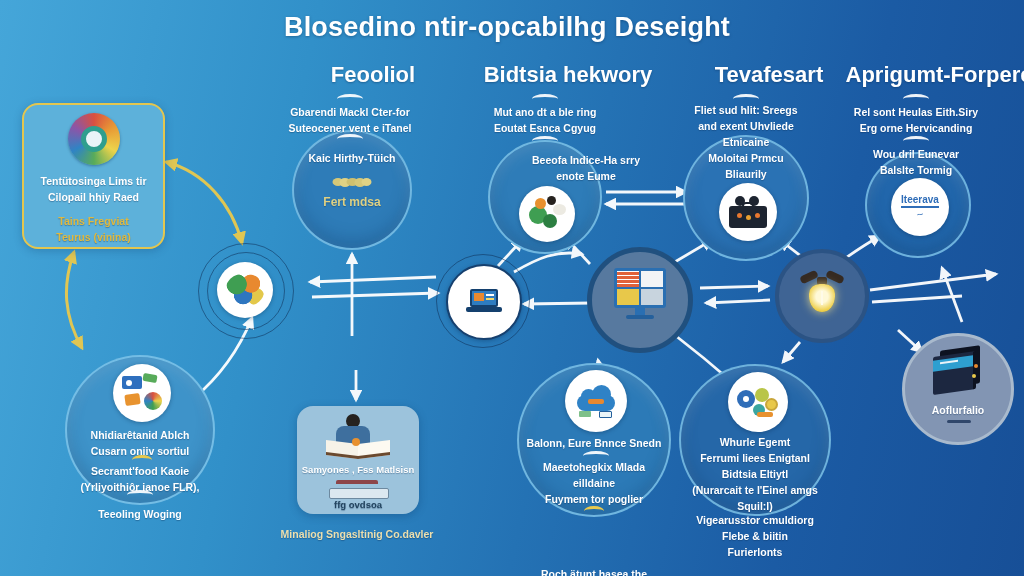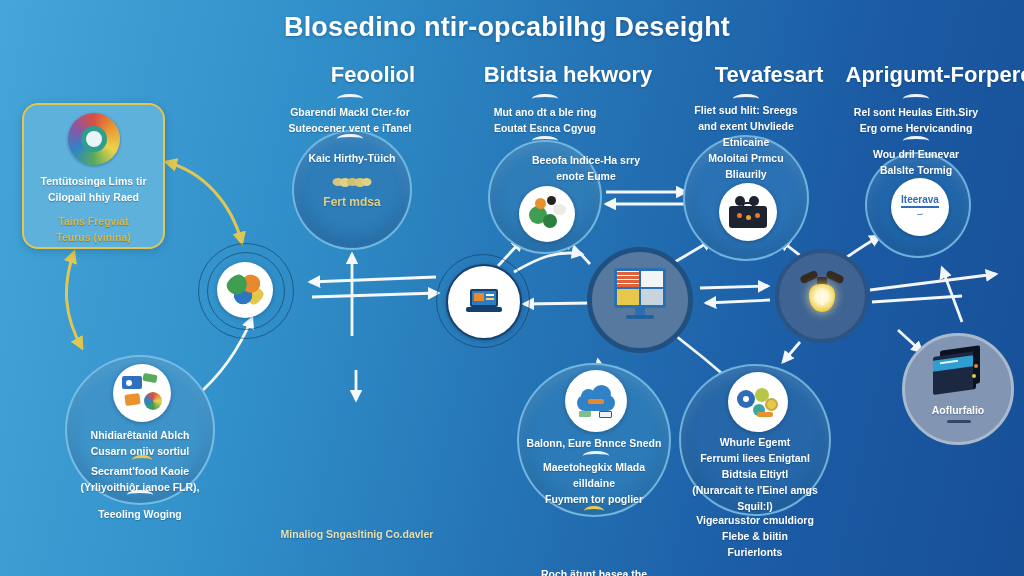--- a/index.html
+++ b/index.html
@@ -142,20 +142,33 @@
   <div class="abs ring z3" style="left:207px;top:252px;width:76px;height:76px;"></div>
   <div class="abs iconcircle z3" style="left:217px;top:262px;width:56px;height:56px;">
     <div style="width:38px;height:32px;border-radius:45%;background:
       radial-gradient(circle at 28% 32%, #3f9e52 0 28%, transparent 30%),
       radial-gradient(circle at 66% 30%, #e8892f 0 26%, transparent 28%),
       radial-gradient(circle at 45% 66%, #2e76c0 0 30%, transparent 32%),
       radial-gradient(circle at 78% 70%, #e3c84a 0 22%, transparent 24%),
       radial-gradient(circle at 55% 45%, #7fc08a 0 40%, transparent 42%);"></div>
   </div>
 
+  <div class="abs panel z3" style="left:297px;top:406px;width:122px;height:108px;background:#9cc3dc;box-shadow:0 2px 8px rgba(10,50,95,.3);">
+    <div class="abs" style="left:50%;top:8px;transform:translateX(-50%);width:92px;height:48px;">
+      <div class="abs" style="left:34px;top:0;width:14px;height:14px;border-radius:50%;background:#26221f;"></div>
+      <div class="abs" style="left:24px;top:12px;width:34px;height:20px;border-radius:8px 8px 0 0;background:#3e6f9e;"></div>
+      <div class="abs" style="left:14px;top:28px;width:32px;height:12px;background:#f7f3e8;transform:skewY(7deg);border-bottom:3px solid #6b4a2f;"></div>
+      <div class="abs" style="left:46px;top:28px;width:32px;height:12px;background:#fdfaf1;transform:skewY(-7deg);border-bottom:3px solid #6b4a2f;"></div>
+      <div class="abs" style="left:40px;top:24px;width:8px;height:8px;border-radius:50%;background:#e8912f;"></div>
+    </div>
+    <div class="abs ctr sub tiny" style="left:50%;top:58px;width:118px;">Samyones , Fss Matlsisn</div>
+    <div class="abs dash r" style="left:39px;top:74px;"></div>
+    <div class="abs" style="left:32px;top:82px;width:58px;height:9px;background:#dce8f0;border:1px solid #6d89a0;border-radius:2px;"></div>
+    <div class="abs ctr sub tiny" style="left:50%;top:93px;width:110px;color:#23445f;">ffg ovdsoa</div>
+  </div>
   <div class="abs ctr sub z6" style="left:357px;top:526px;width:170px;color:#ecdfae;">Minaliog Sngasltinig Co.davler</div>
 
   <div class="abs circle node z3" style="left:488px;top:140px;width:114px;height:114px;">
     <div class="abs ctr sub" style="left:50%;top:10px;width:110px;margin-left:41px;">Beeofa Indice-Ha srry
 enote Eume</div>
     <div class="iconcircle abs" style="left:29px;top:44px;width:56px;height:56px;">
       <div style="position:relative;width:40px;height:36px;">
         <div class="abs" style="left:2px;top:10px;width:18px;height:18px;border-radius:50%;background:#3f9e52;"></div>
         <div class="abs" style="left:16px;top:18px;width:14px;height:14px;border-radius:50%;background:#2c7f41;"></div>
         <div class="abs" style="left:8px;top:2px;width:11px;height:11px;border-radius:50%;background:#e8912f;"></div>

